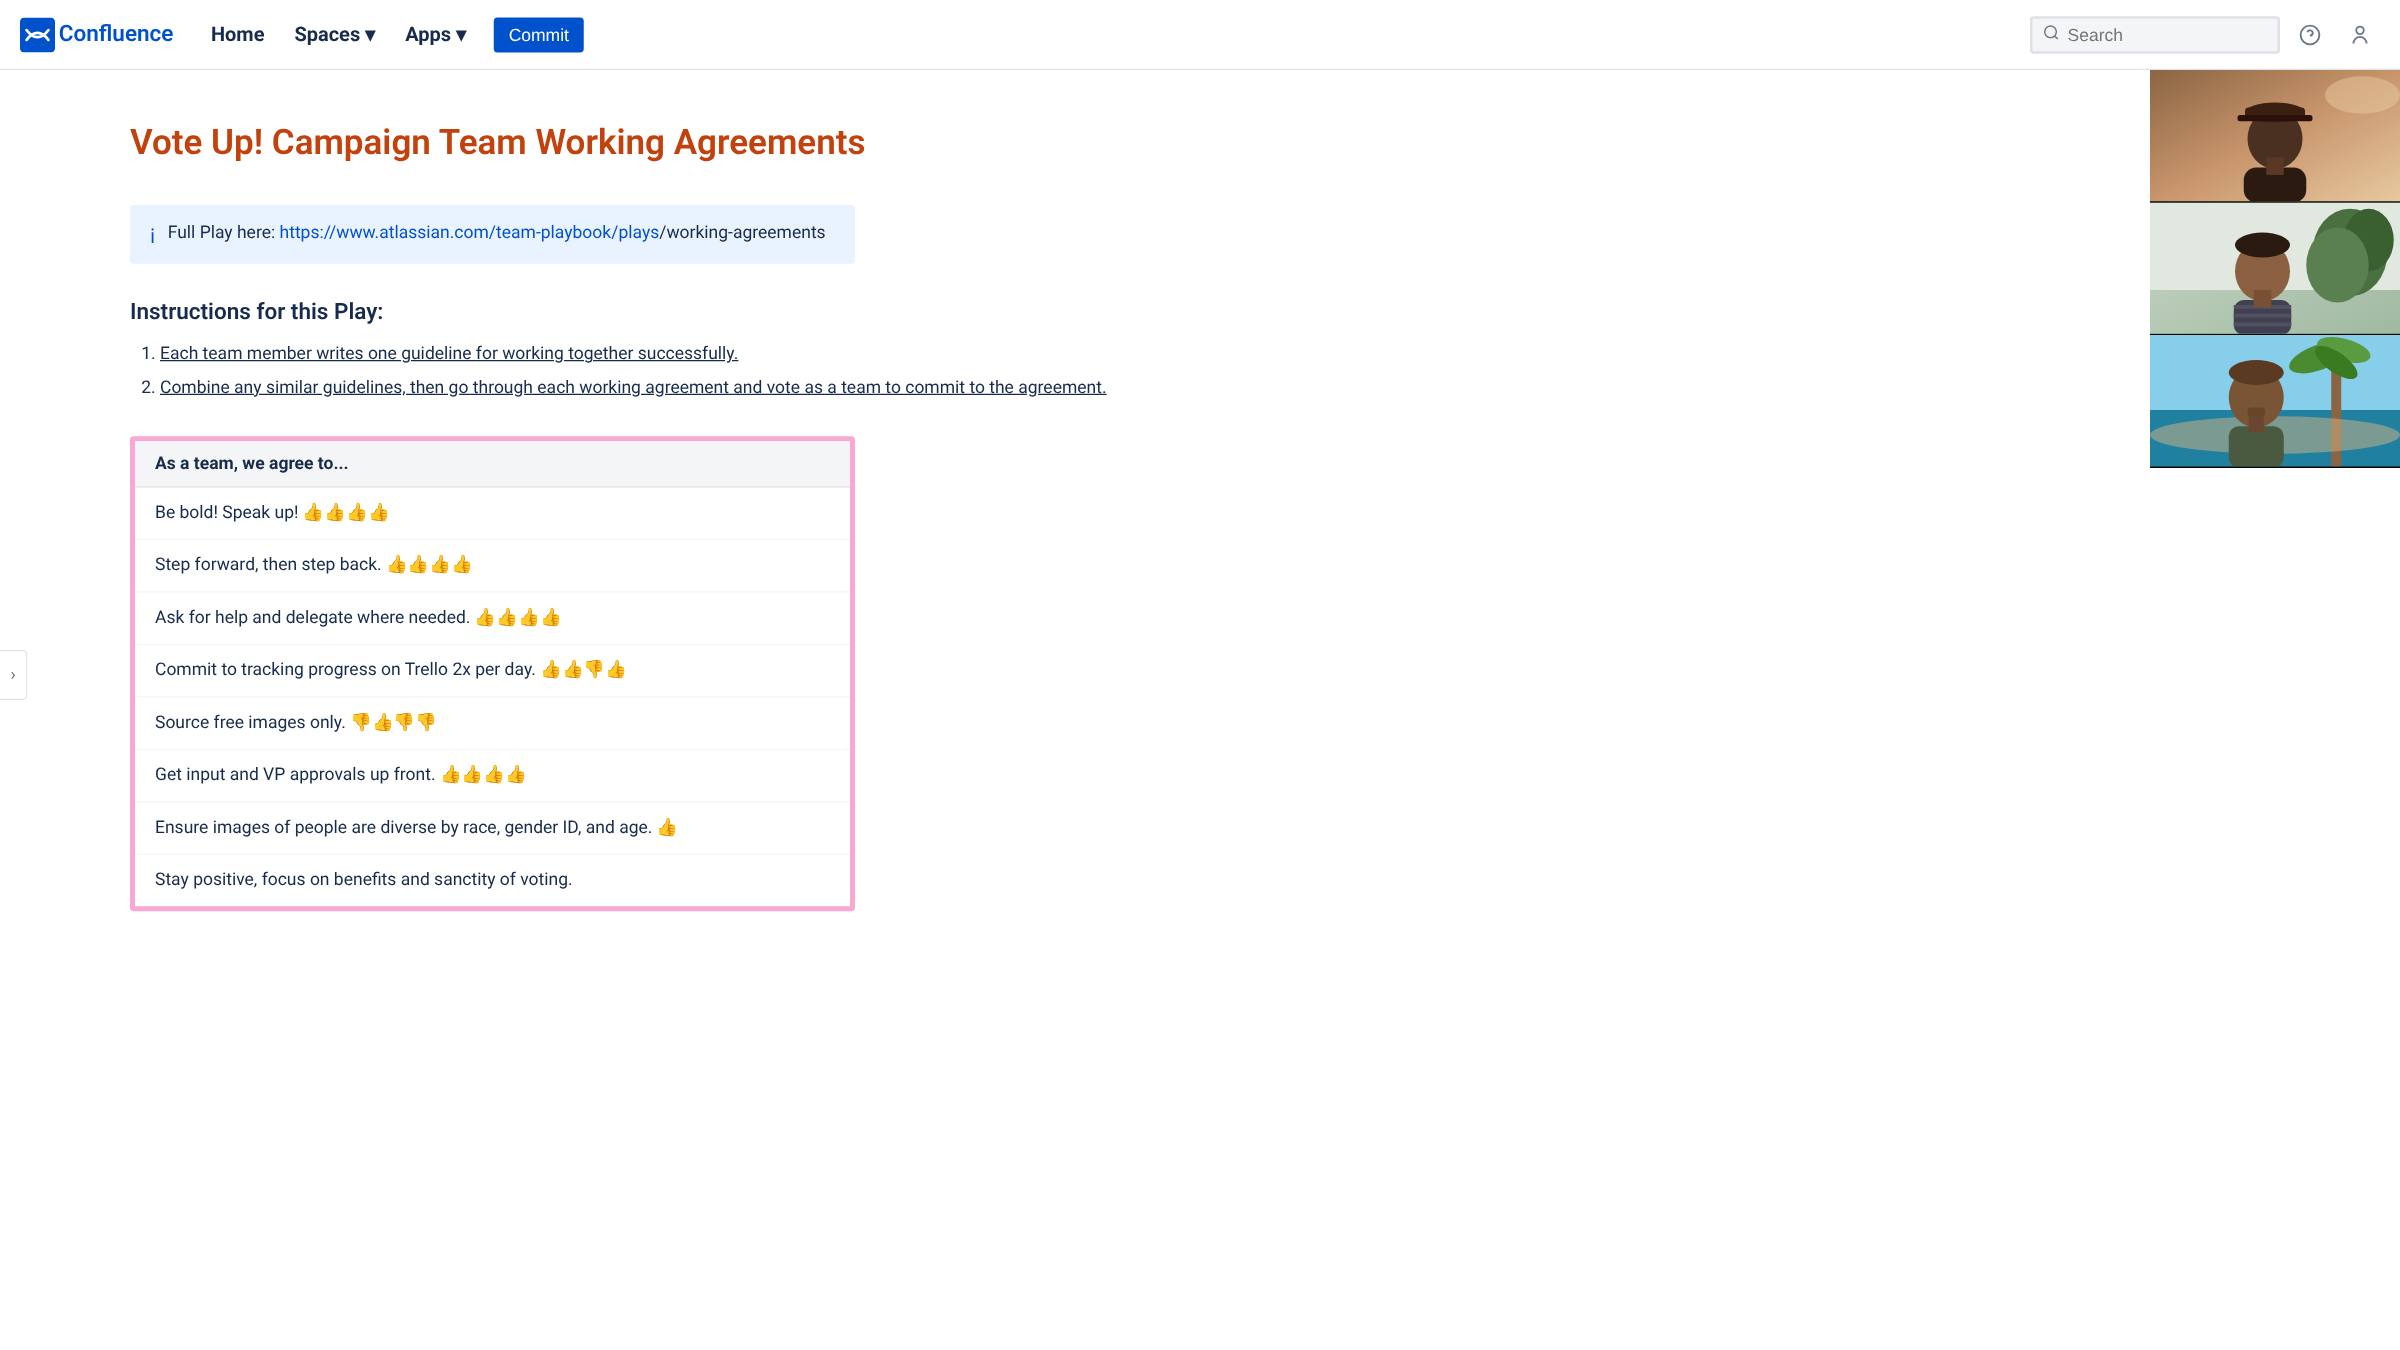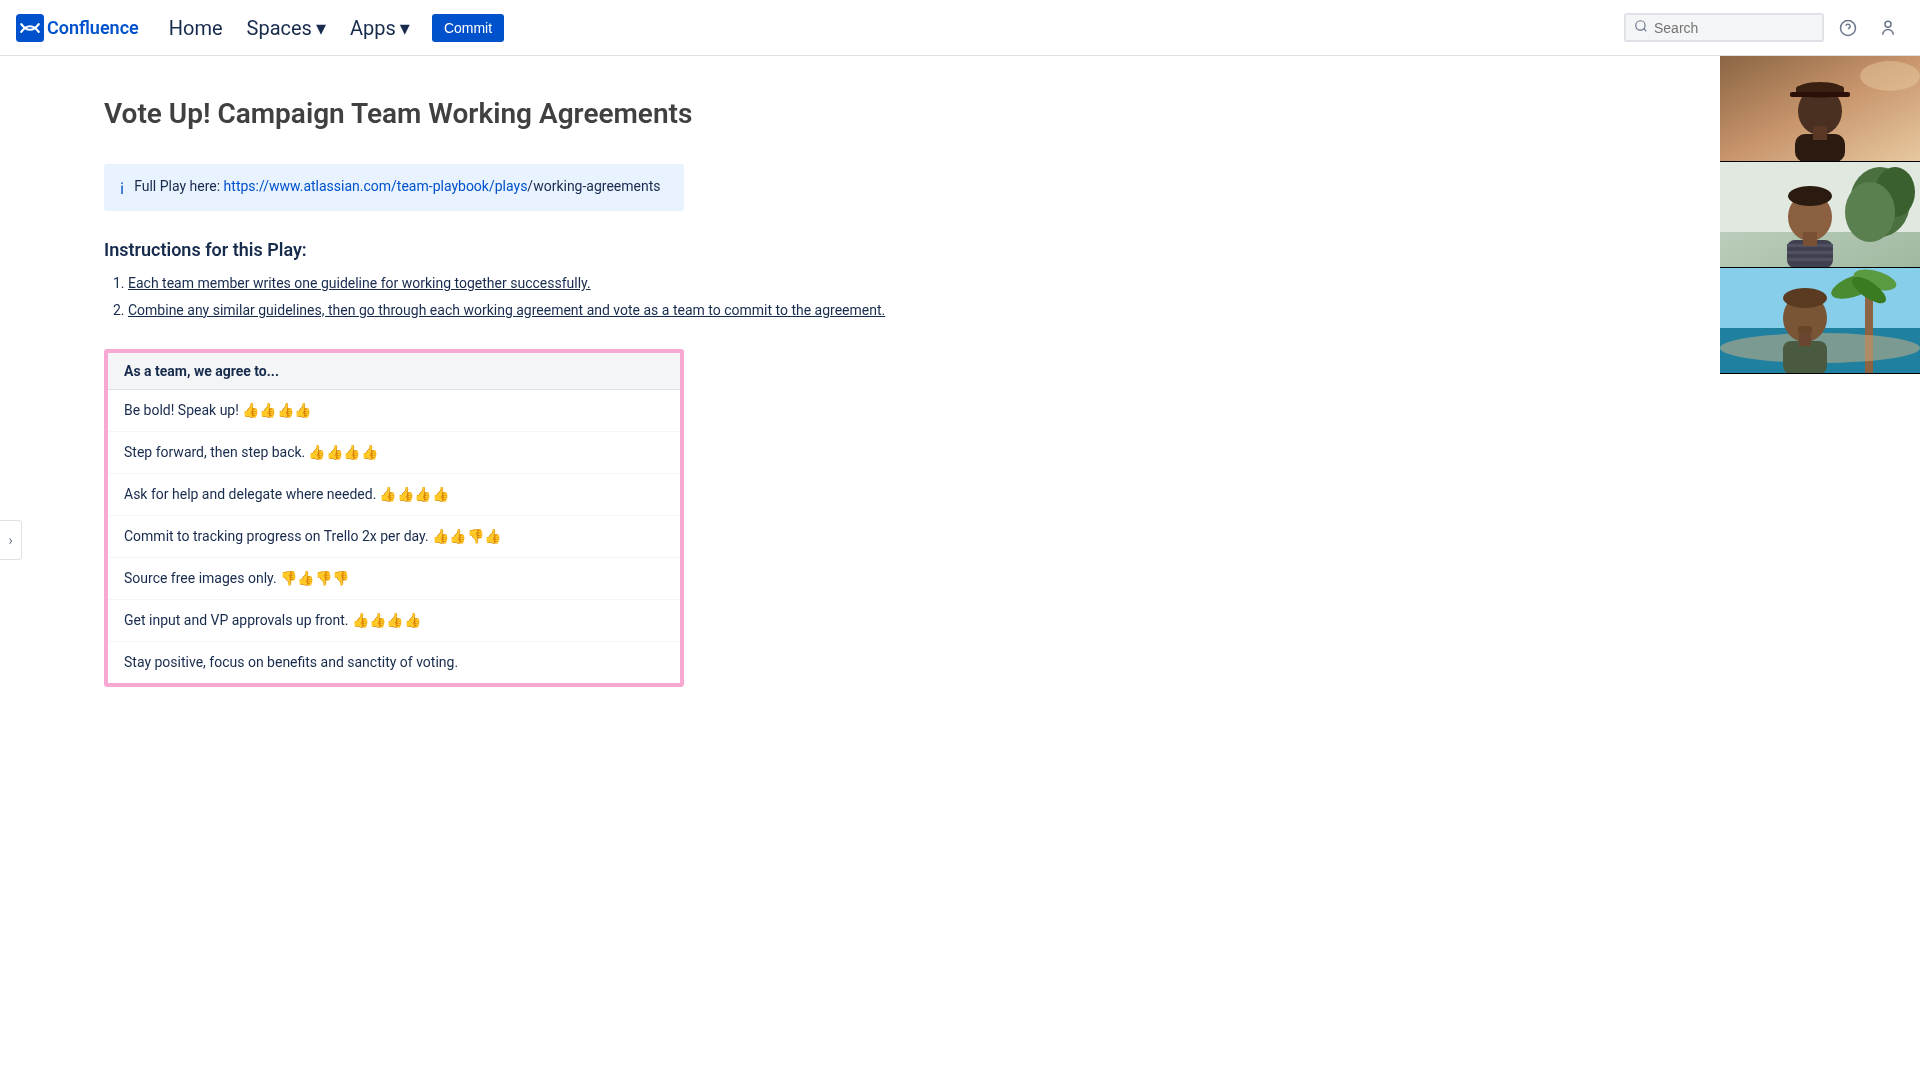--- a/index.html
+++ b/index.html
@@ -10,21 +10,21 @@
       display: flex; align-items: center; height: 56px;
       background: #fff; border-bottom: 1px solid #dfe1e6;
       padding: 0 16px; position: fixed; top: 0; left: 0; right: 0; z-index: 100;
     }
     #navbar .logo { display: flex; align-items: center; gap: 3px; margin-right: 20px; cursor: pointer; }
     #navbar .logo svg { width: 28px; height: 28px; }
     #navbar .logo-text { font-size: 18px; font-weight: 600; color: #0052cc; }
     #navbar .nav-items { display: flex; align-items: center; gap: 4px; }
     .nav-link {
       padding: 6px 10px; border-radius: 3px; cursor: pointer;
-      font-size: 20px; color: #172b4d; font-weight: 400;
+      font-size: 16px; color: #172b4d; font-weight: 700;
       display: flex; align-items: center; gap: 4px;
     }
     .create-btn {
       background: #0052cc; color: #fff; border: none; border-radius: 3px;
       padding: 6px 12px; font-size: 14px; font-weight: 500; cursor: pointer;
       margin-left: 8px;
     }
     .nav-right { margin-left: auto; display: flex; align-items: center; gap: 8px; }
     .search-box {
       display: flex; border: 2px solid #dfe1e6; border-radius: 3px;
@@ -48,21 +48,21 @@
       justify-content: center; cursor: pointer; z-index: 50; color: #6b778c;
     }
 
     
     #main {
       margin-top: 56px; margin-left: 24px; padding: 40px 80px 80px 80px;
       max-width: 1250px; position: relative;
     }
 
     .page-title {
-      font-size: 28px; font-weight: 600; color: #404040;
+      font-size: 28px; font-weight: 600; color: #c2410c;
       margin-bottom: 32px; line-height: 1.3;
     }
 
     .info-box {
       background: #e9f2ff; border: none; border-radius: 3px;
       padding: 12px 16px; display: flex; align-items: flex-start; gap: 10px;
       margin-bottom: 28px; max-width: 580px;
     }
     .info-icon { color: #0052cc; font-size: 16px; flex-shrink: 0; margin-top: 1px; }
     .info-text { font-size: 14px; color: #172b4d; line-height: 1.5; }
@@ -191,20 +191,21 @@
   </div>
 
   <div class="agreement-table">
     <div class="agreement-header">As a team, we agree to...</div>
     <div class="agreement-row">Be bold! Speak up! 👍👍👍👍</div>
     <div class="agreement-row">Step forward, then step back. 👍👍👍👍</div>
     <div class="agreement-row">Ask for help and delegate where needed. 👍👍👍👍</div>
     <div class="agreement-row">Commit to tracking progress on Trello 2x per day. 👍👍👎👍</div>
     <div class="agreement-row">Source free images only. 👎👍👎👎</div>
     <div class="agreement-row">Get input and VP approvals up front. 👍👍👍👍</div>
+    <div class="agreement-row">Ensure images of people are diverse by race, gender ID, and age. 👍</div>
     <div class="agreement-row">Stay positive, focus on benefits and sanctity of voting.</div>
   </div>
 
 
 </div>
 
 <div id="video-panel">
 
   <div class="video-cell">
     <div class="video-cell-bg">

